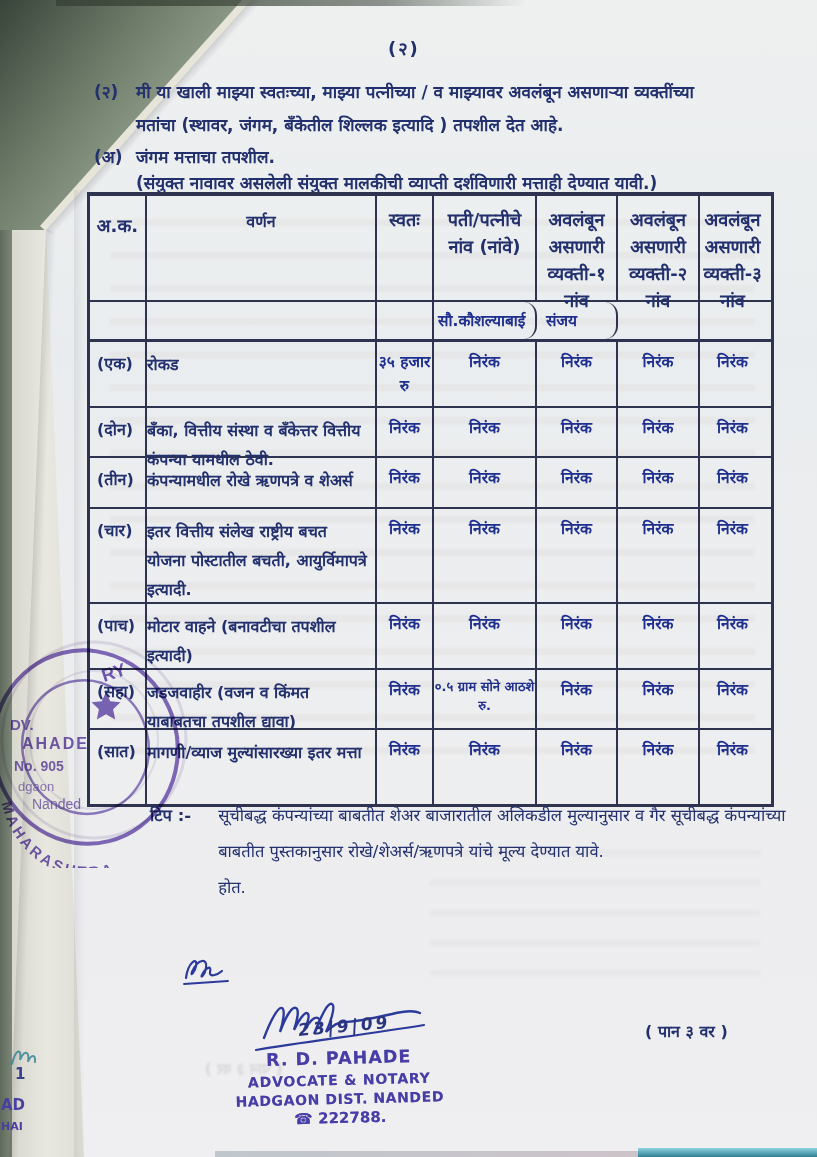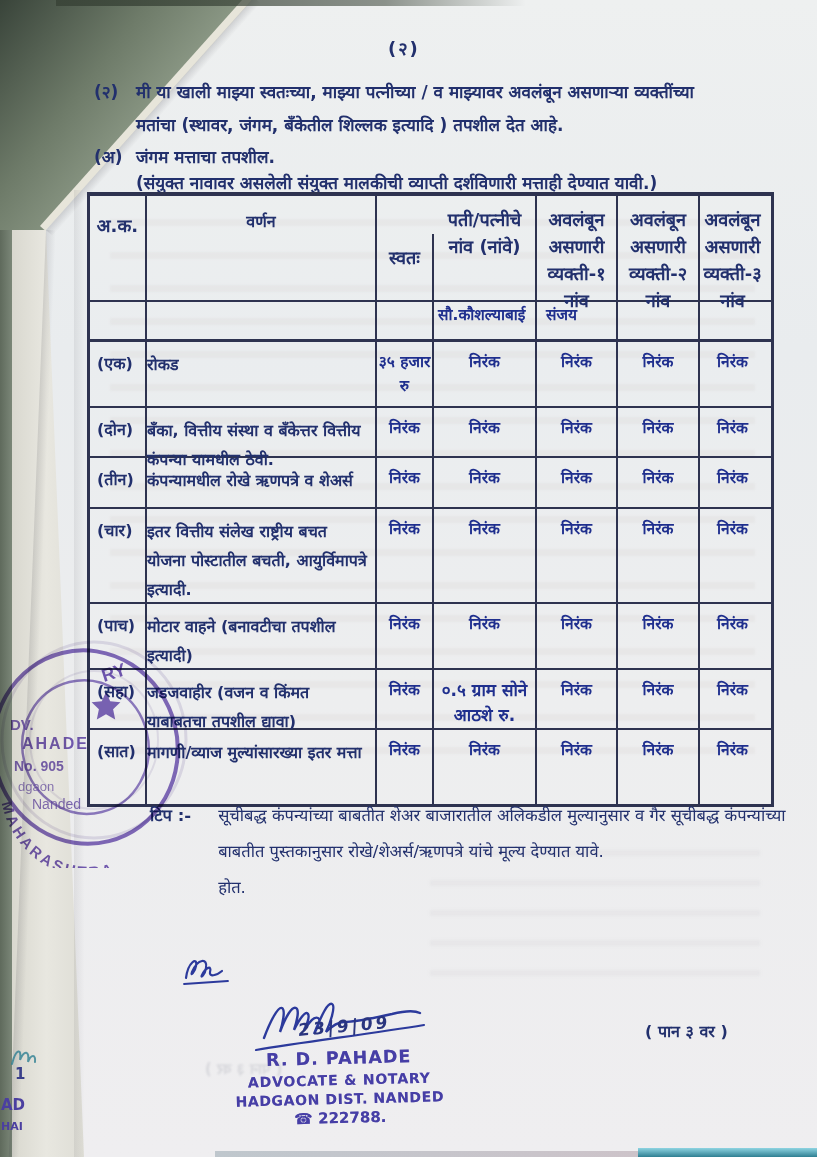--- a/index.html
+++ b/index.html
@@ -59,28 +59,28 @@
   .cell:last-child{border-right:none;}
   .c0{width:57px}.c1{width:230px}.c2{width:57px}.c3{width:103px}
   .c4{width:81px}.c5{width:82px}.c6{width:65px}
   .h-head{height:104px}.h-name{height:37px}
   .h-r0{height:64px}.h-r1{height:48px}.h-r2{height:49px}.h-r3{height:93px}
   .h-r4{height:64px}.h-r5{height:58px}.h-r6{height:74px}
   .hcell{padding-top:10px;text-align:center;font-size:18px;line-height:1.5;
     color:#22306d;font-weight:700;}
   .hcell.c0{padding-top:16px;}
   .hcell.c1{padding-top:14px;font-size:16px;}
-  .hcell.c2{margin-top:38px;}
+  .hcell.c2{}
   .srcell{padding:10px 0 0 7px;font-size:16px;color:#22306d;font-weight:700;}
   .desccell{padding:8px 6px 0 0;font-size:16px;line-height:1.82;
     color:#22306d;font-weight:700;}
   .valcell{padding-top:8px;text-align:center;}
   .hand{color:#1f2f8e;font-weight:700;font-size:15.5px;}
-  .hand-sm{font-size:17px;line-height:1.45;}
-  .namecell{padding:1px 0 0 4px;text-align:left;white-space:nowrap;}
+  .hand-sm{font-size:13px;line-height:1.45;}
+  .namecell{padding:7px 0 0 4px;text-align:left;white-space:nowrap;border-radius:13px;}
   .selfwrap{line-height:1.55;}
 
   
   .note{position:absolute;left:150px;top:798px;width:650px;display:flex;gap:27px;}
   .note-label{font-size:16.5px;color:#22306d;font-weight:700;line-height:36px;white-space:nowrap;}
   .note-lines div{font-size:16.5px;color:#22306d;font-weight:400;line-height:36px;white-space:nowrap;}
 
   
   .notary{position:absolute;left:222px;top:1048px;width:235px;text-align:center;
     color:#463ea6;transform:rotate(-1.5deg);text-shadow:0 0 .6px rgba(70,62,166,.55);}

